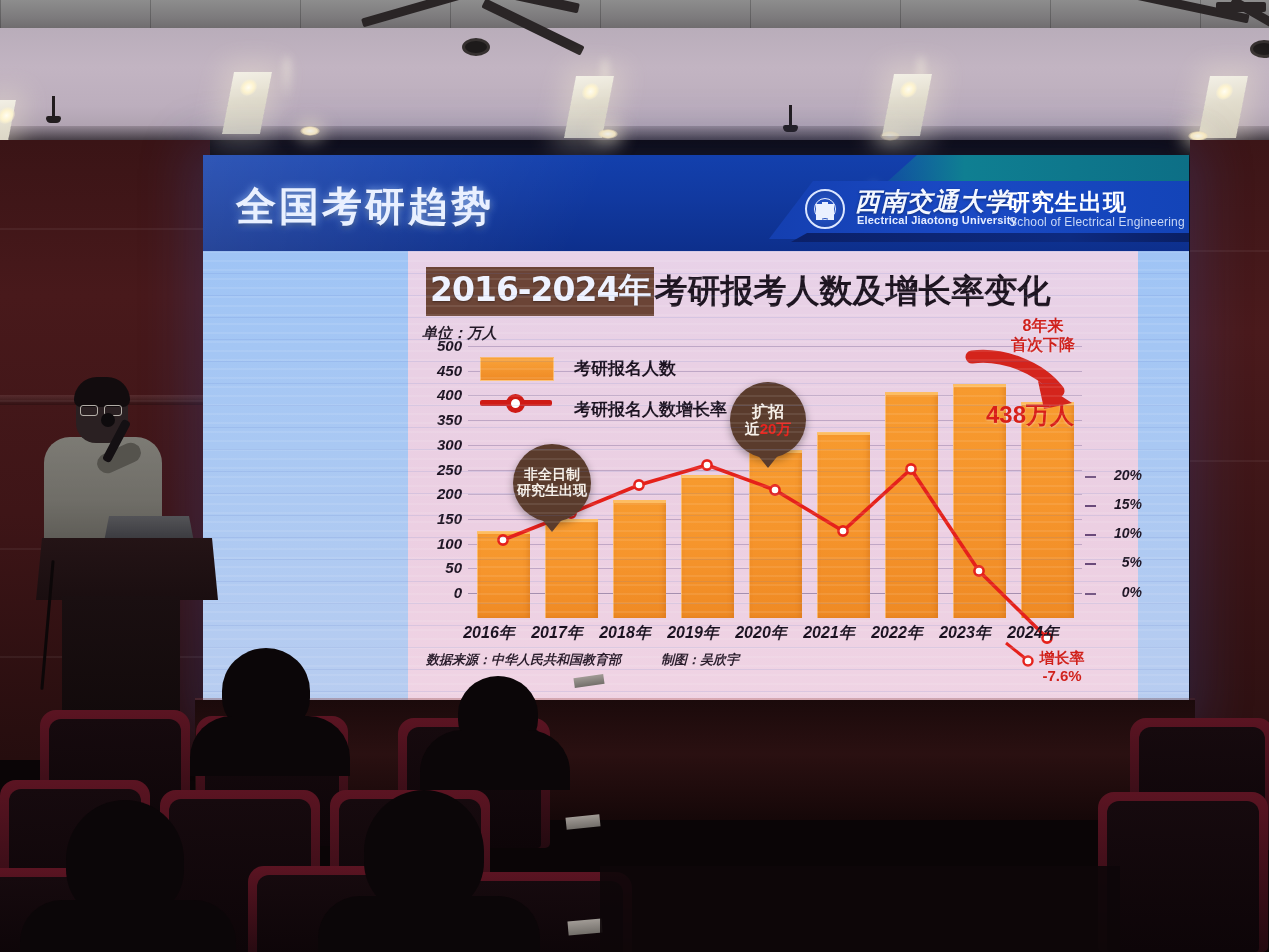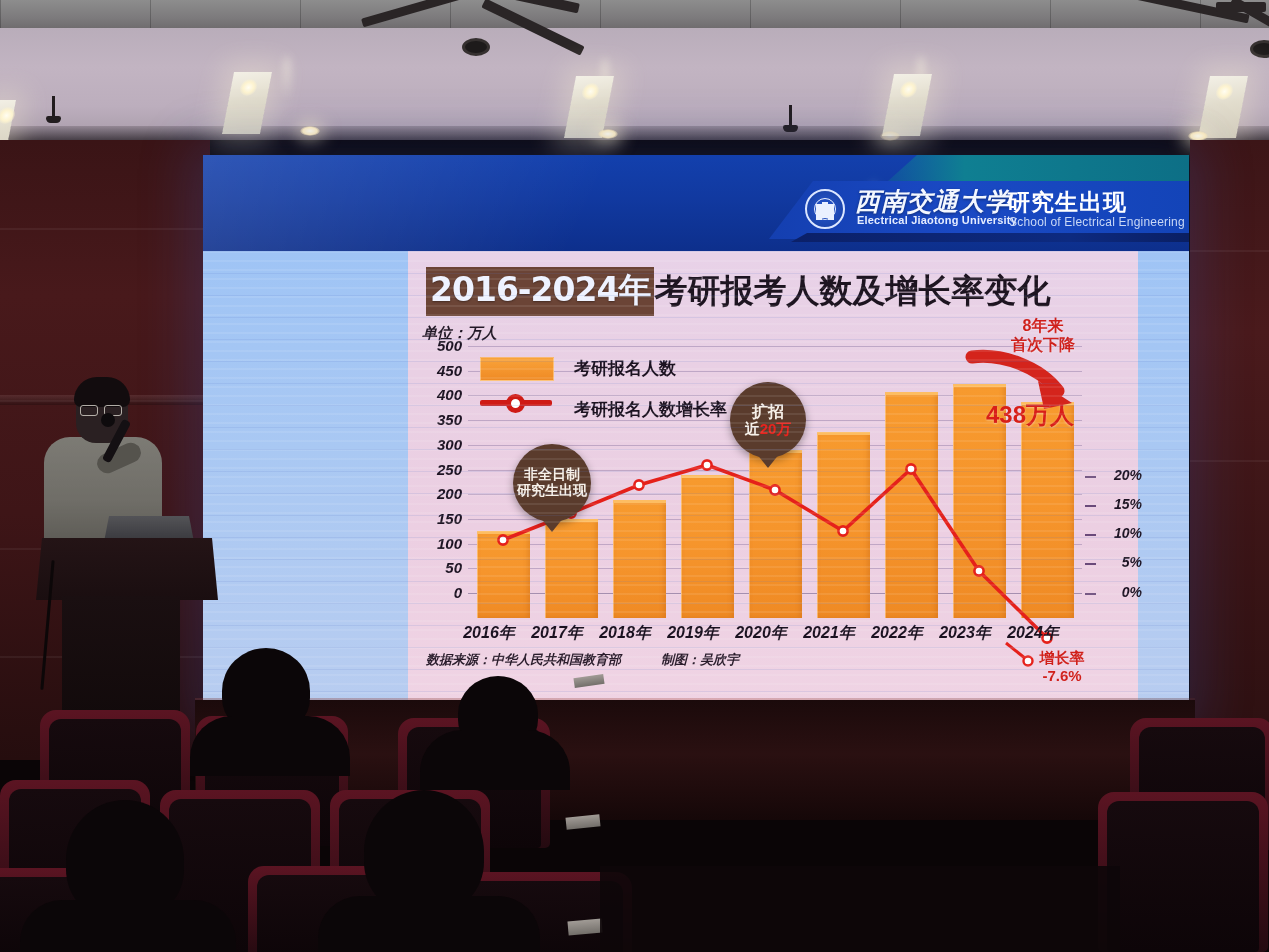--- a/index.html
+++ b/index.html
@@ -249,20 +249,21 @@
   <div class="wall-right">
     <div class="wall-seam" style="left:0;top:110px;width:79px;"></div>
     <div class="wall-seam" style="left:0;top:320px;width:79px;"></div>
   </div>
 
   <div class="screen">
    <div class="screen-inner">
 
     <div class="slide-header">
       <div class="header-sheen"></div>
+      <div class="slide-title">全国考研趋势</div>
       <div class="header-teal"></div>
       <div class="header-chev"></div>
       <div class="logo-band">
         <div class="logo-seal"></div>
         <div class="logo-cn">西南交通大学</div>
         <div class="logo-en">Electrical Jiaotong University</div>
         <div class="logo-cn2">研究生出现</div>
         <div class="logo-en2">School of Electrical Engineering</div>
       </div>
       <div class="logo-band-dark"></div>

